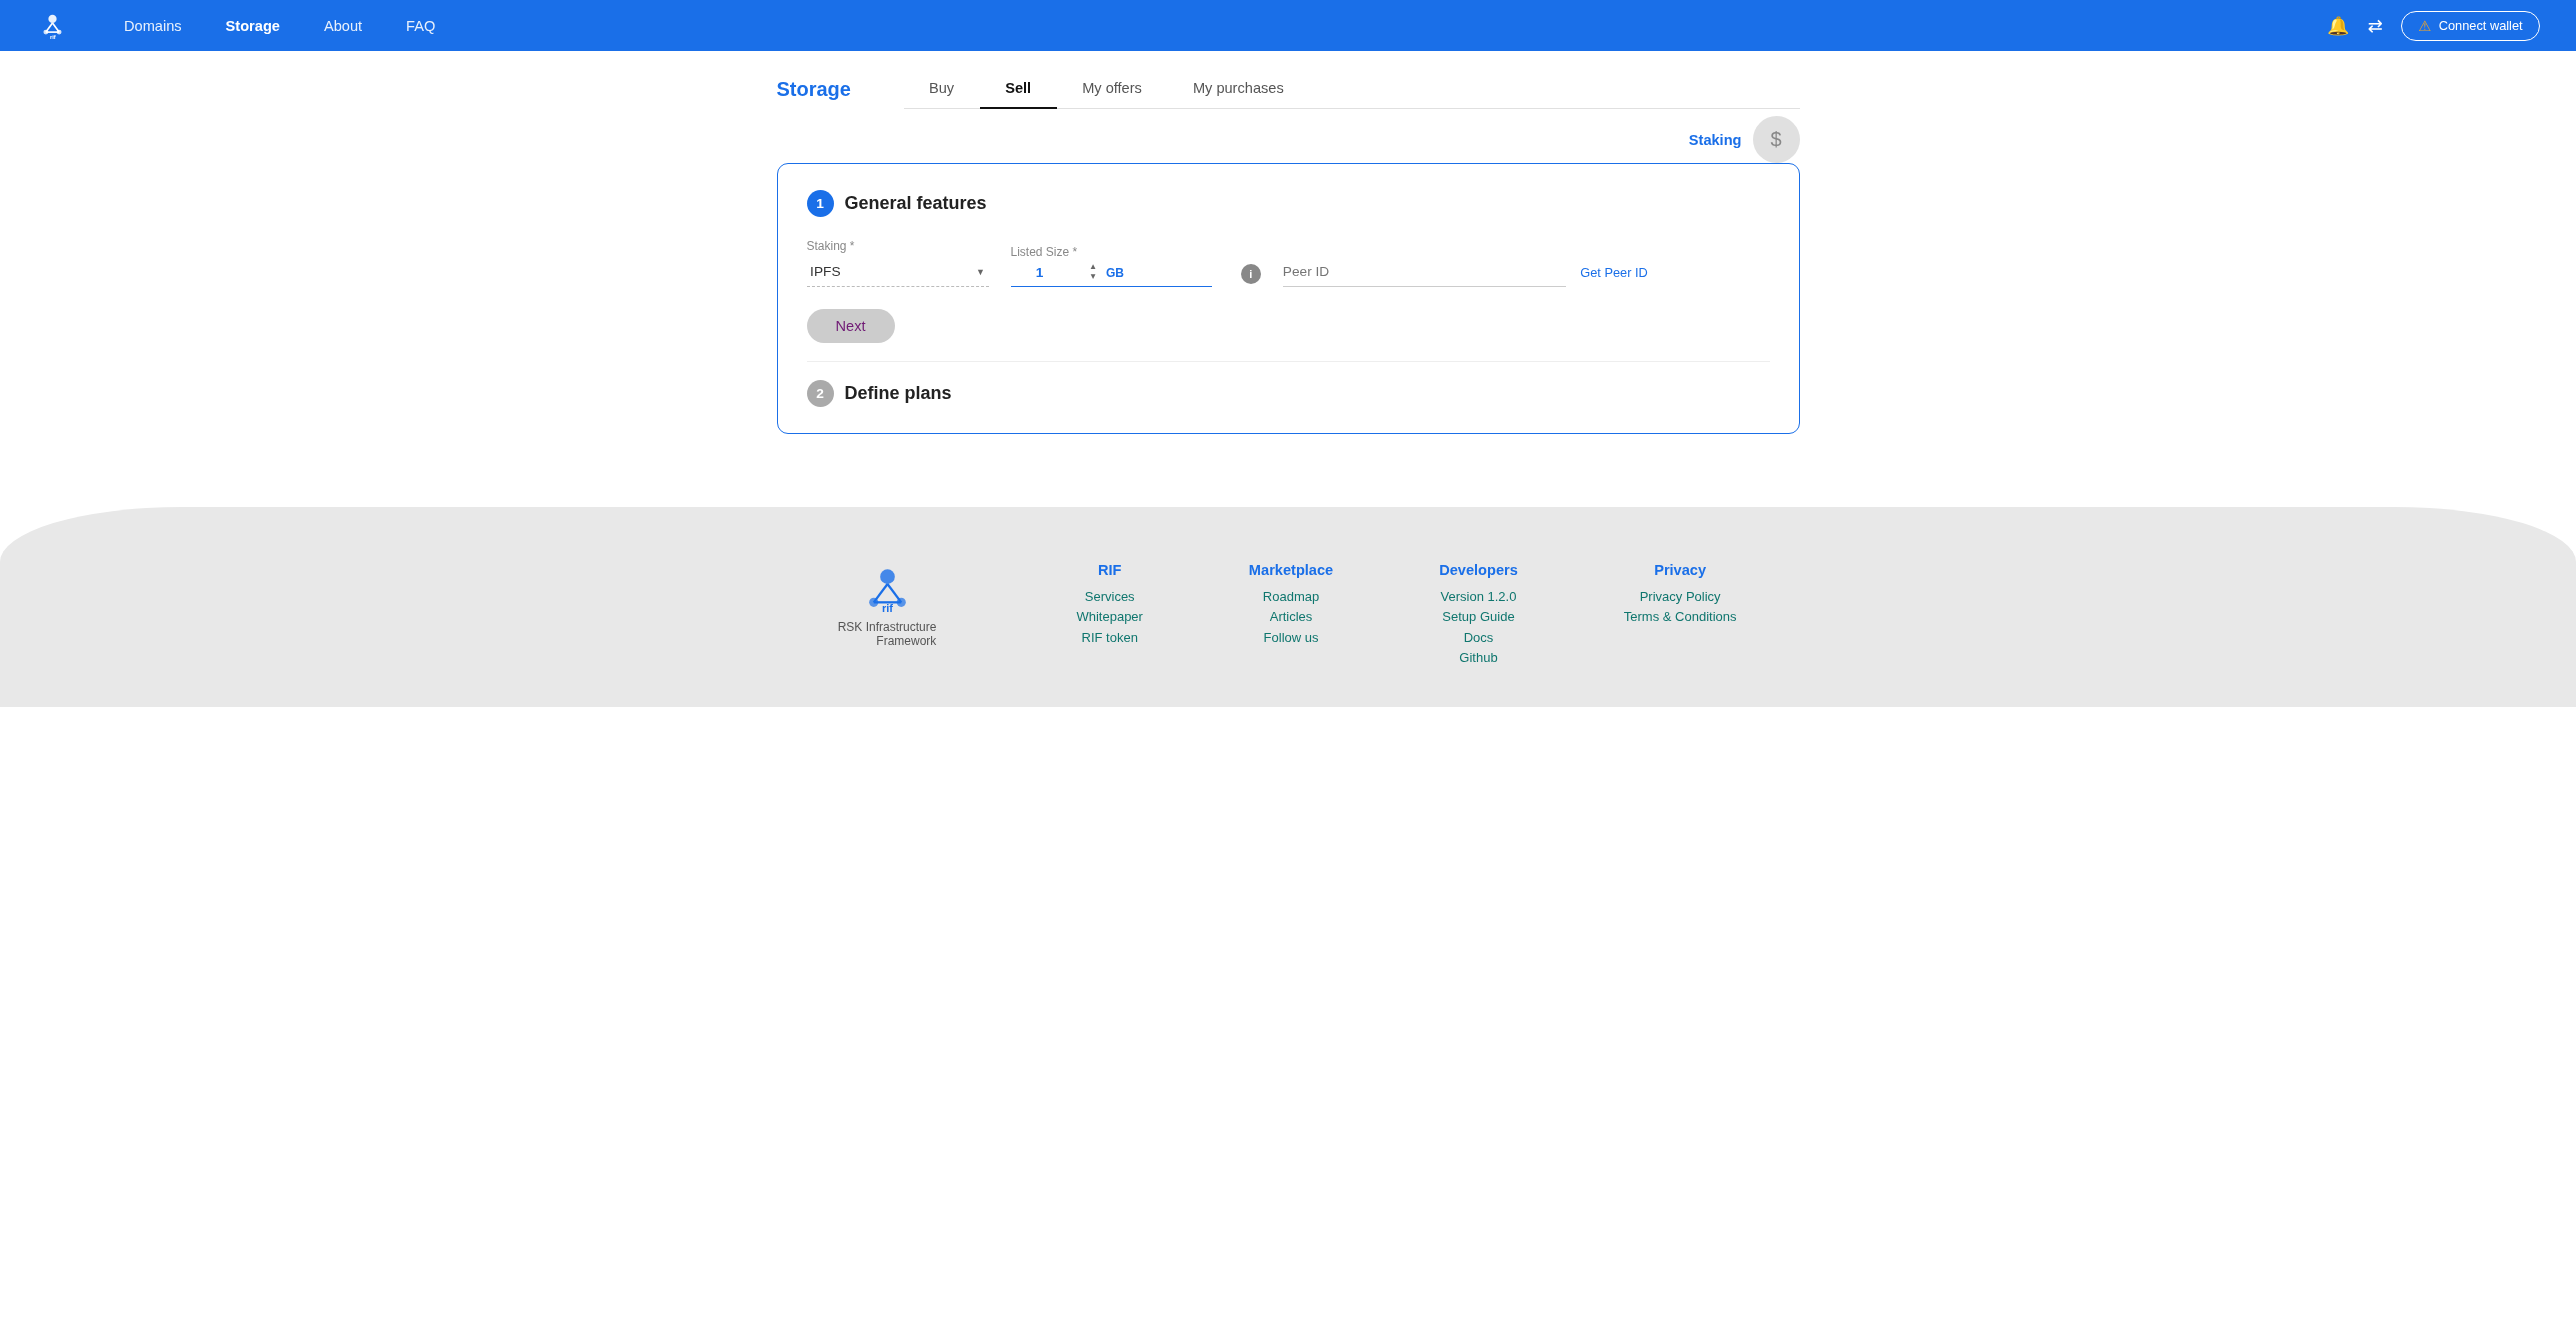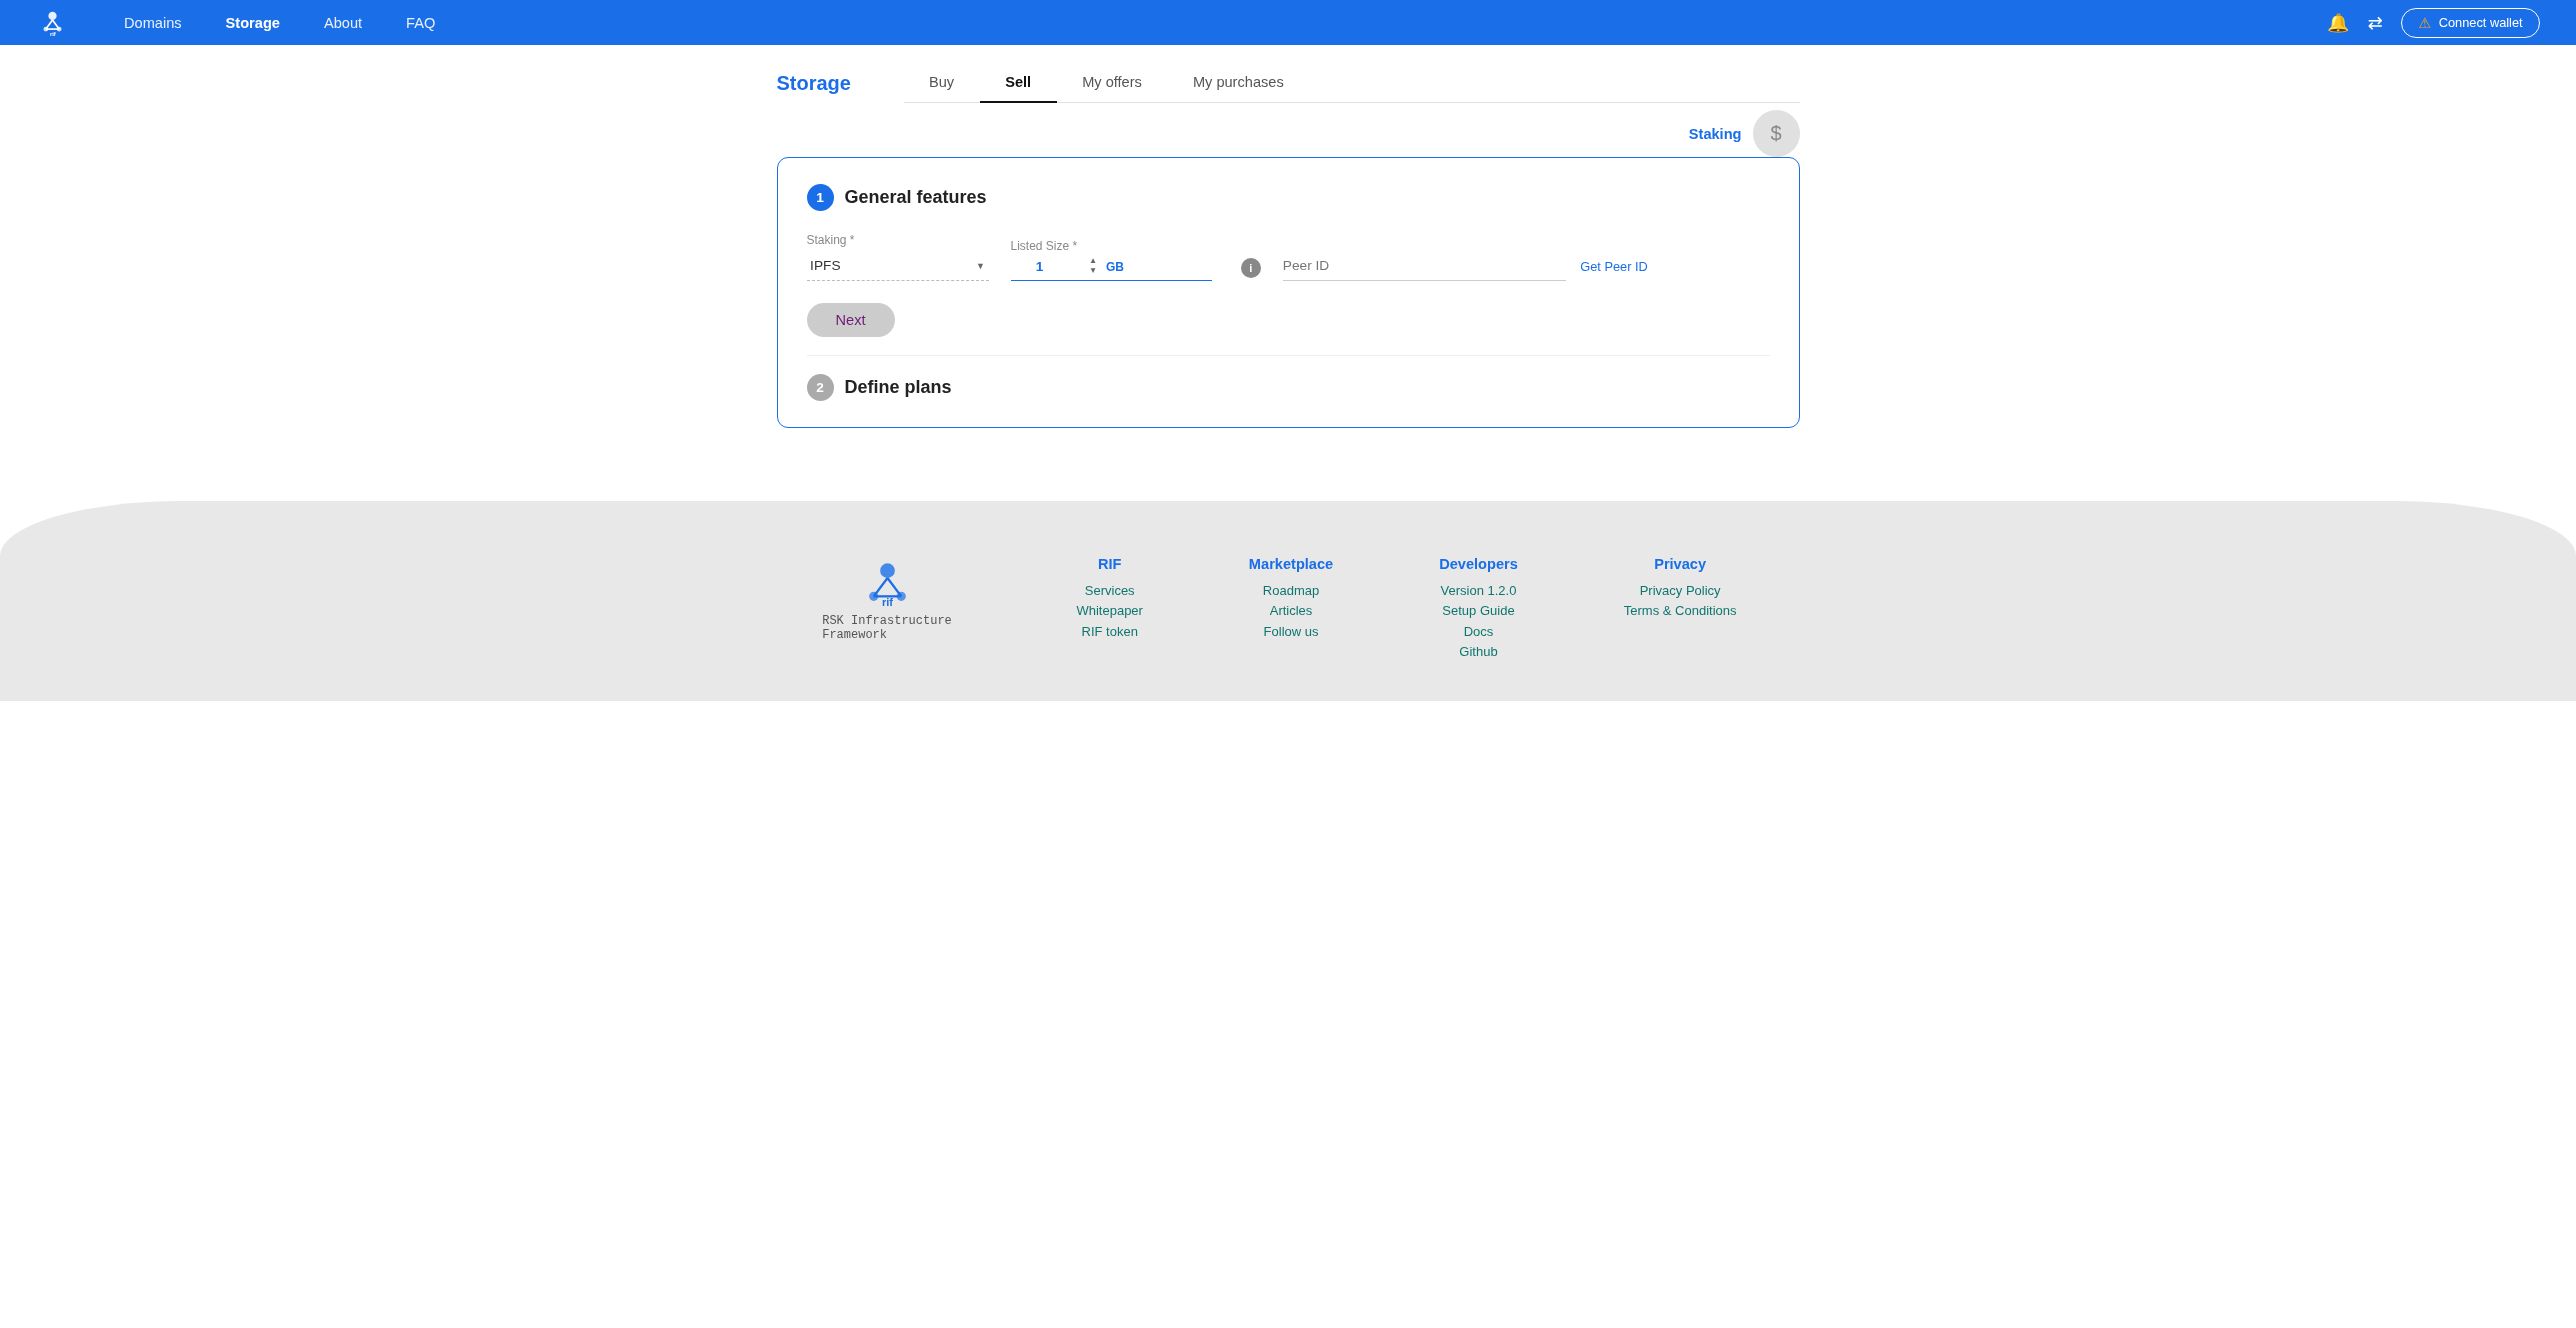--- a/index.html
+++ b/index.html
@@ -3,21 +3,21 @@
   <meta charset="utf-8">
   <style>
     * { box-sizing: border-box; margin: 0; padding: 0; }
     body { font-family: 'Segoe UI', Arial, sans-serif; background: #fff; min-width: 1095px; }
 
     
     .navbar {
       background: #1a6fe8;
       display: flex;
       padding: 0 36px;
-      height: 45px;
+      height: 51px;
       position: relative;
     }
     .navbar-logo {
       display: flex;
       align-items: center;
       margin-right: 55px;
     }
     .navbar-logo svg { width: 33px; height: 33px; }
     .nav-links {
       display: flex;
@@ -346,23 +346,22 @@
       align-items: center;
     }
     .footer-logo {
       display: flex;
       align-items: center;
       gap: 7.3px;
     }
     .footer-logo-text {
       font-size: 12px;
       color: #555;
-      text-align: left;
+      text-align: right;
       margin-top: 3.6px;
-      font-family: Liberation Mono, monospace;
     }
     .footer-columns {
       flex: 1;
       display: flex;
       justify-content: space-around;
     }
     .footer-col { text-align: center; }
     .footer-col-title {
       color: #1a6fe8;
       font-size: 14.6px;

